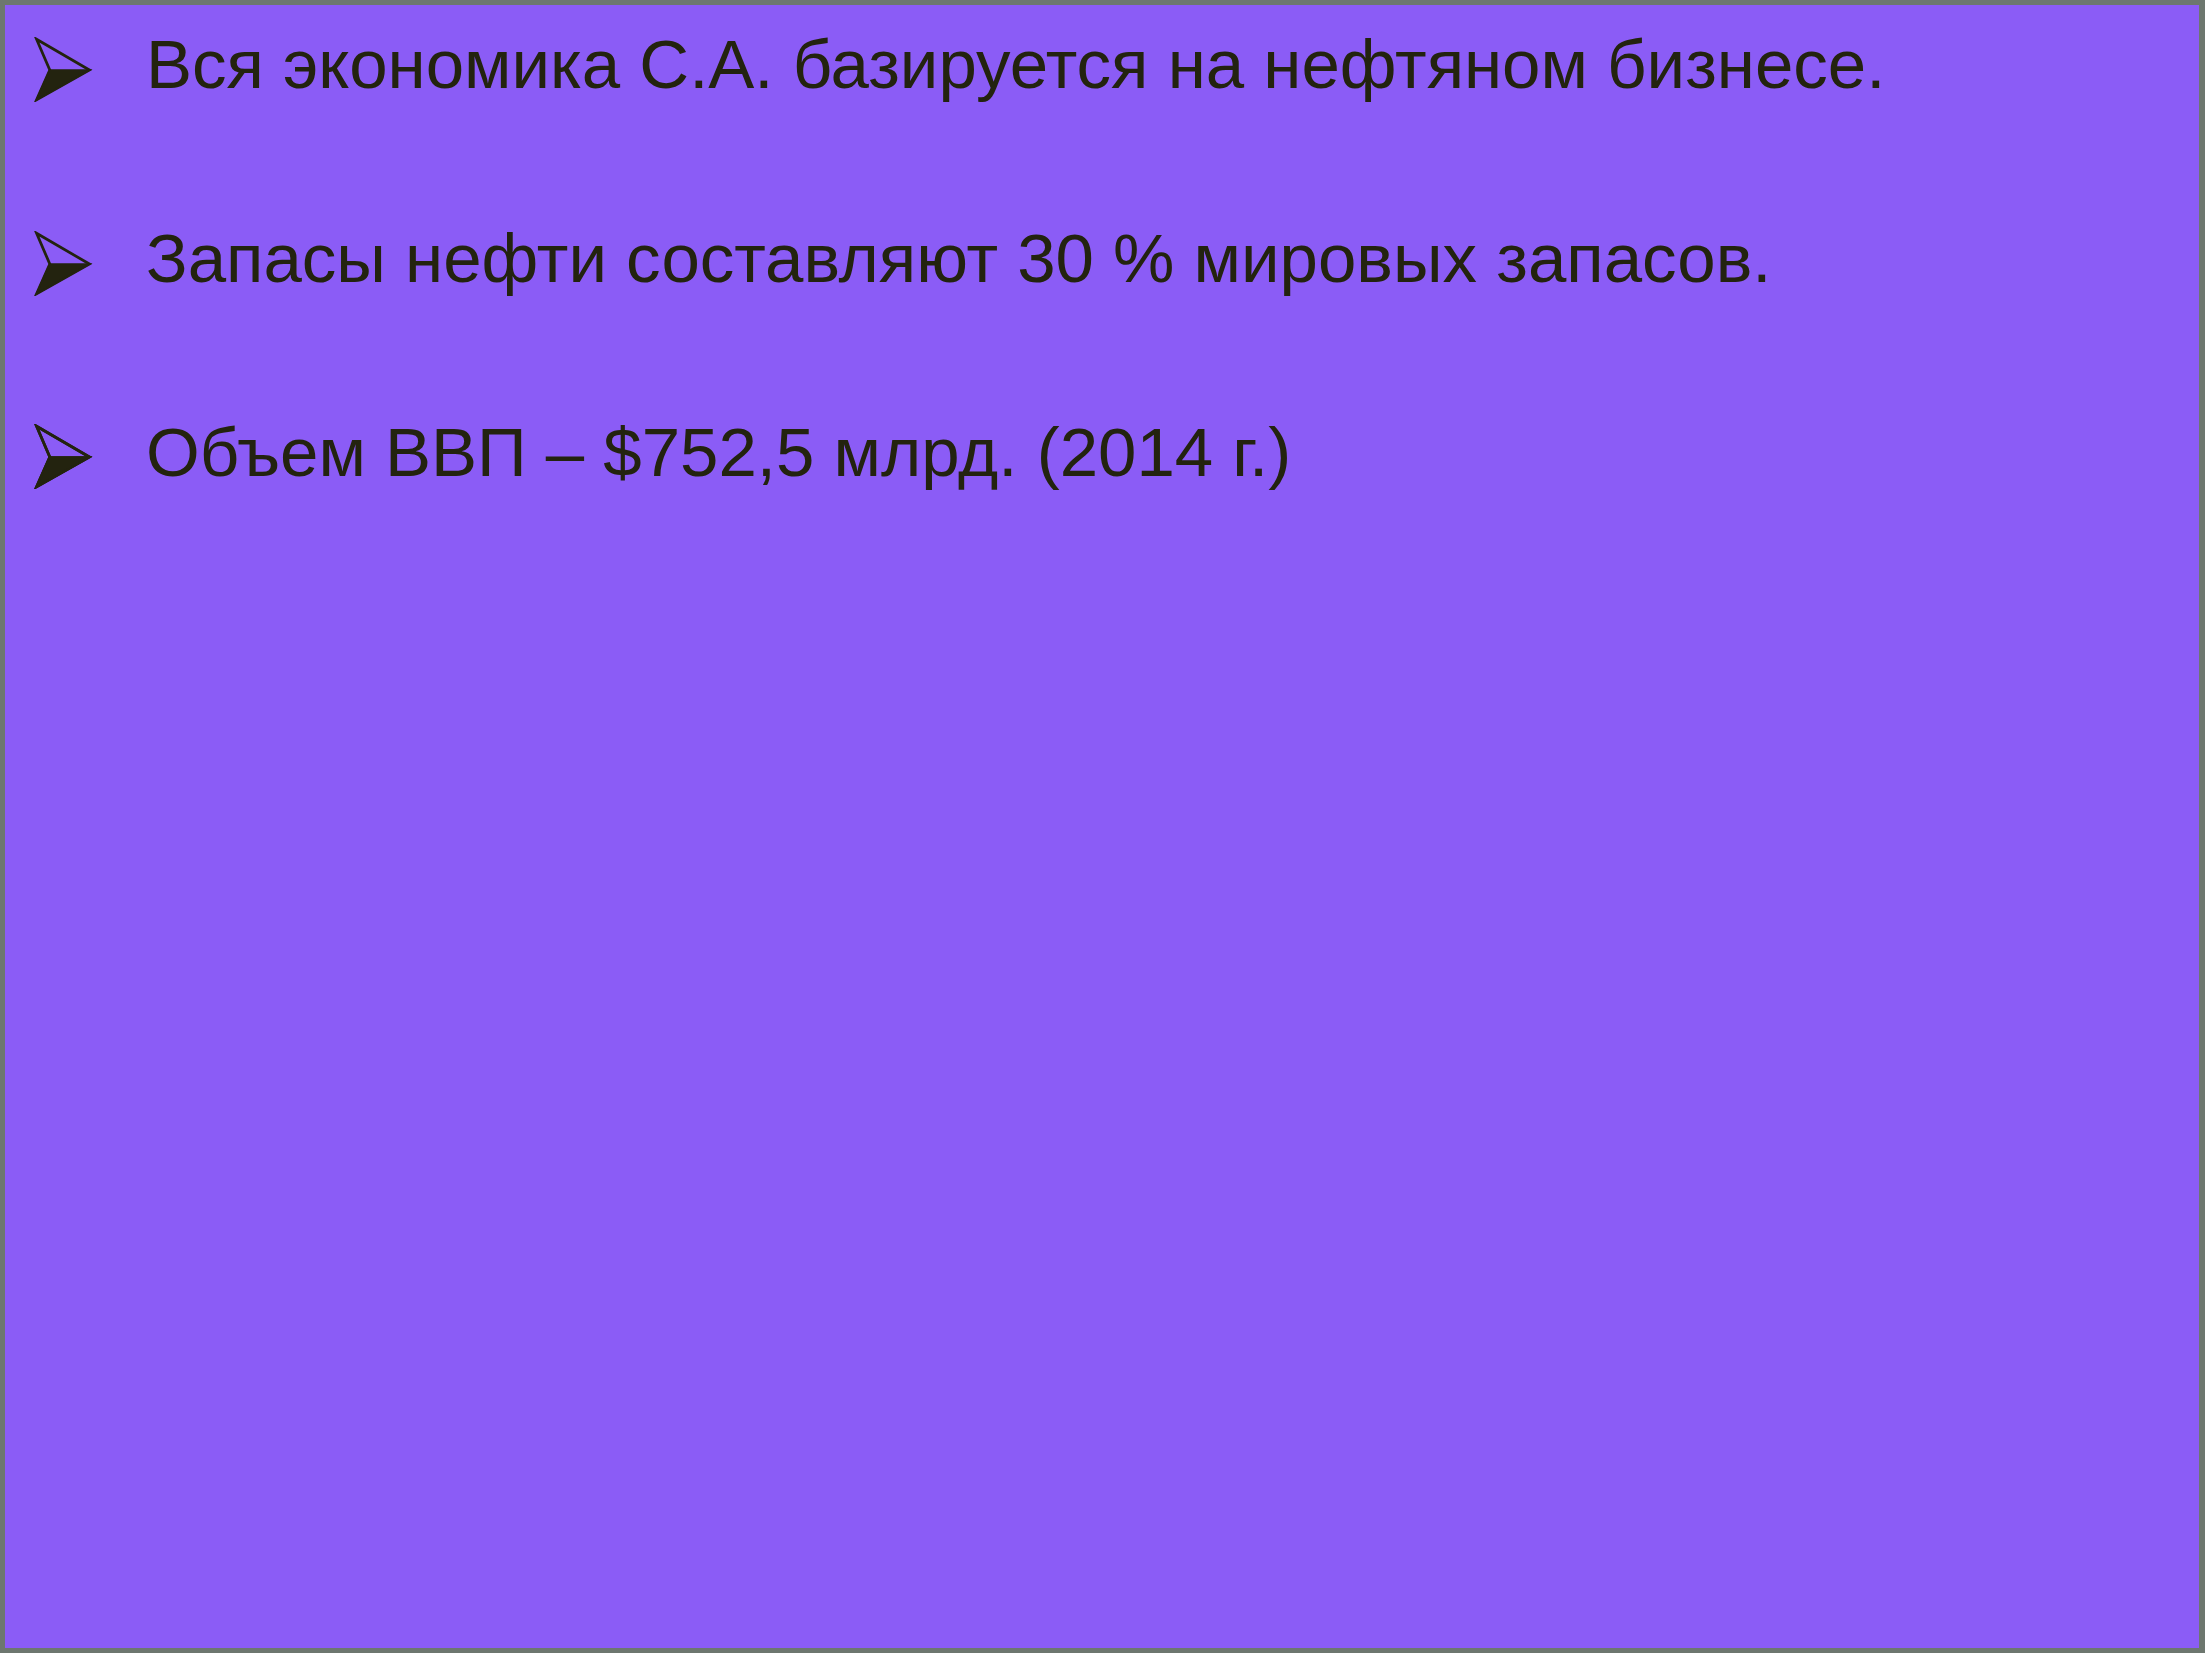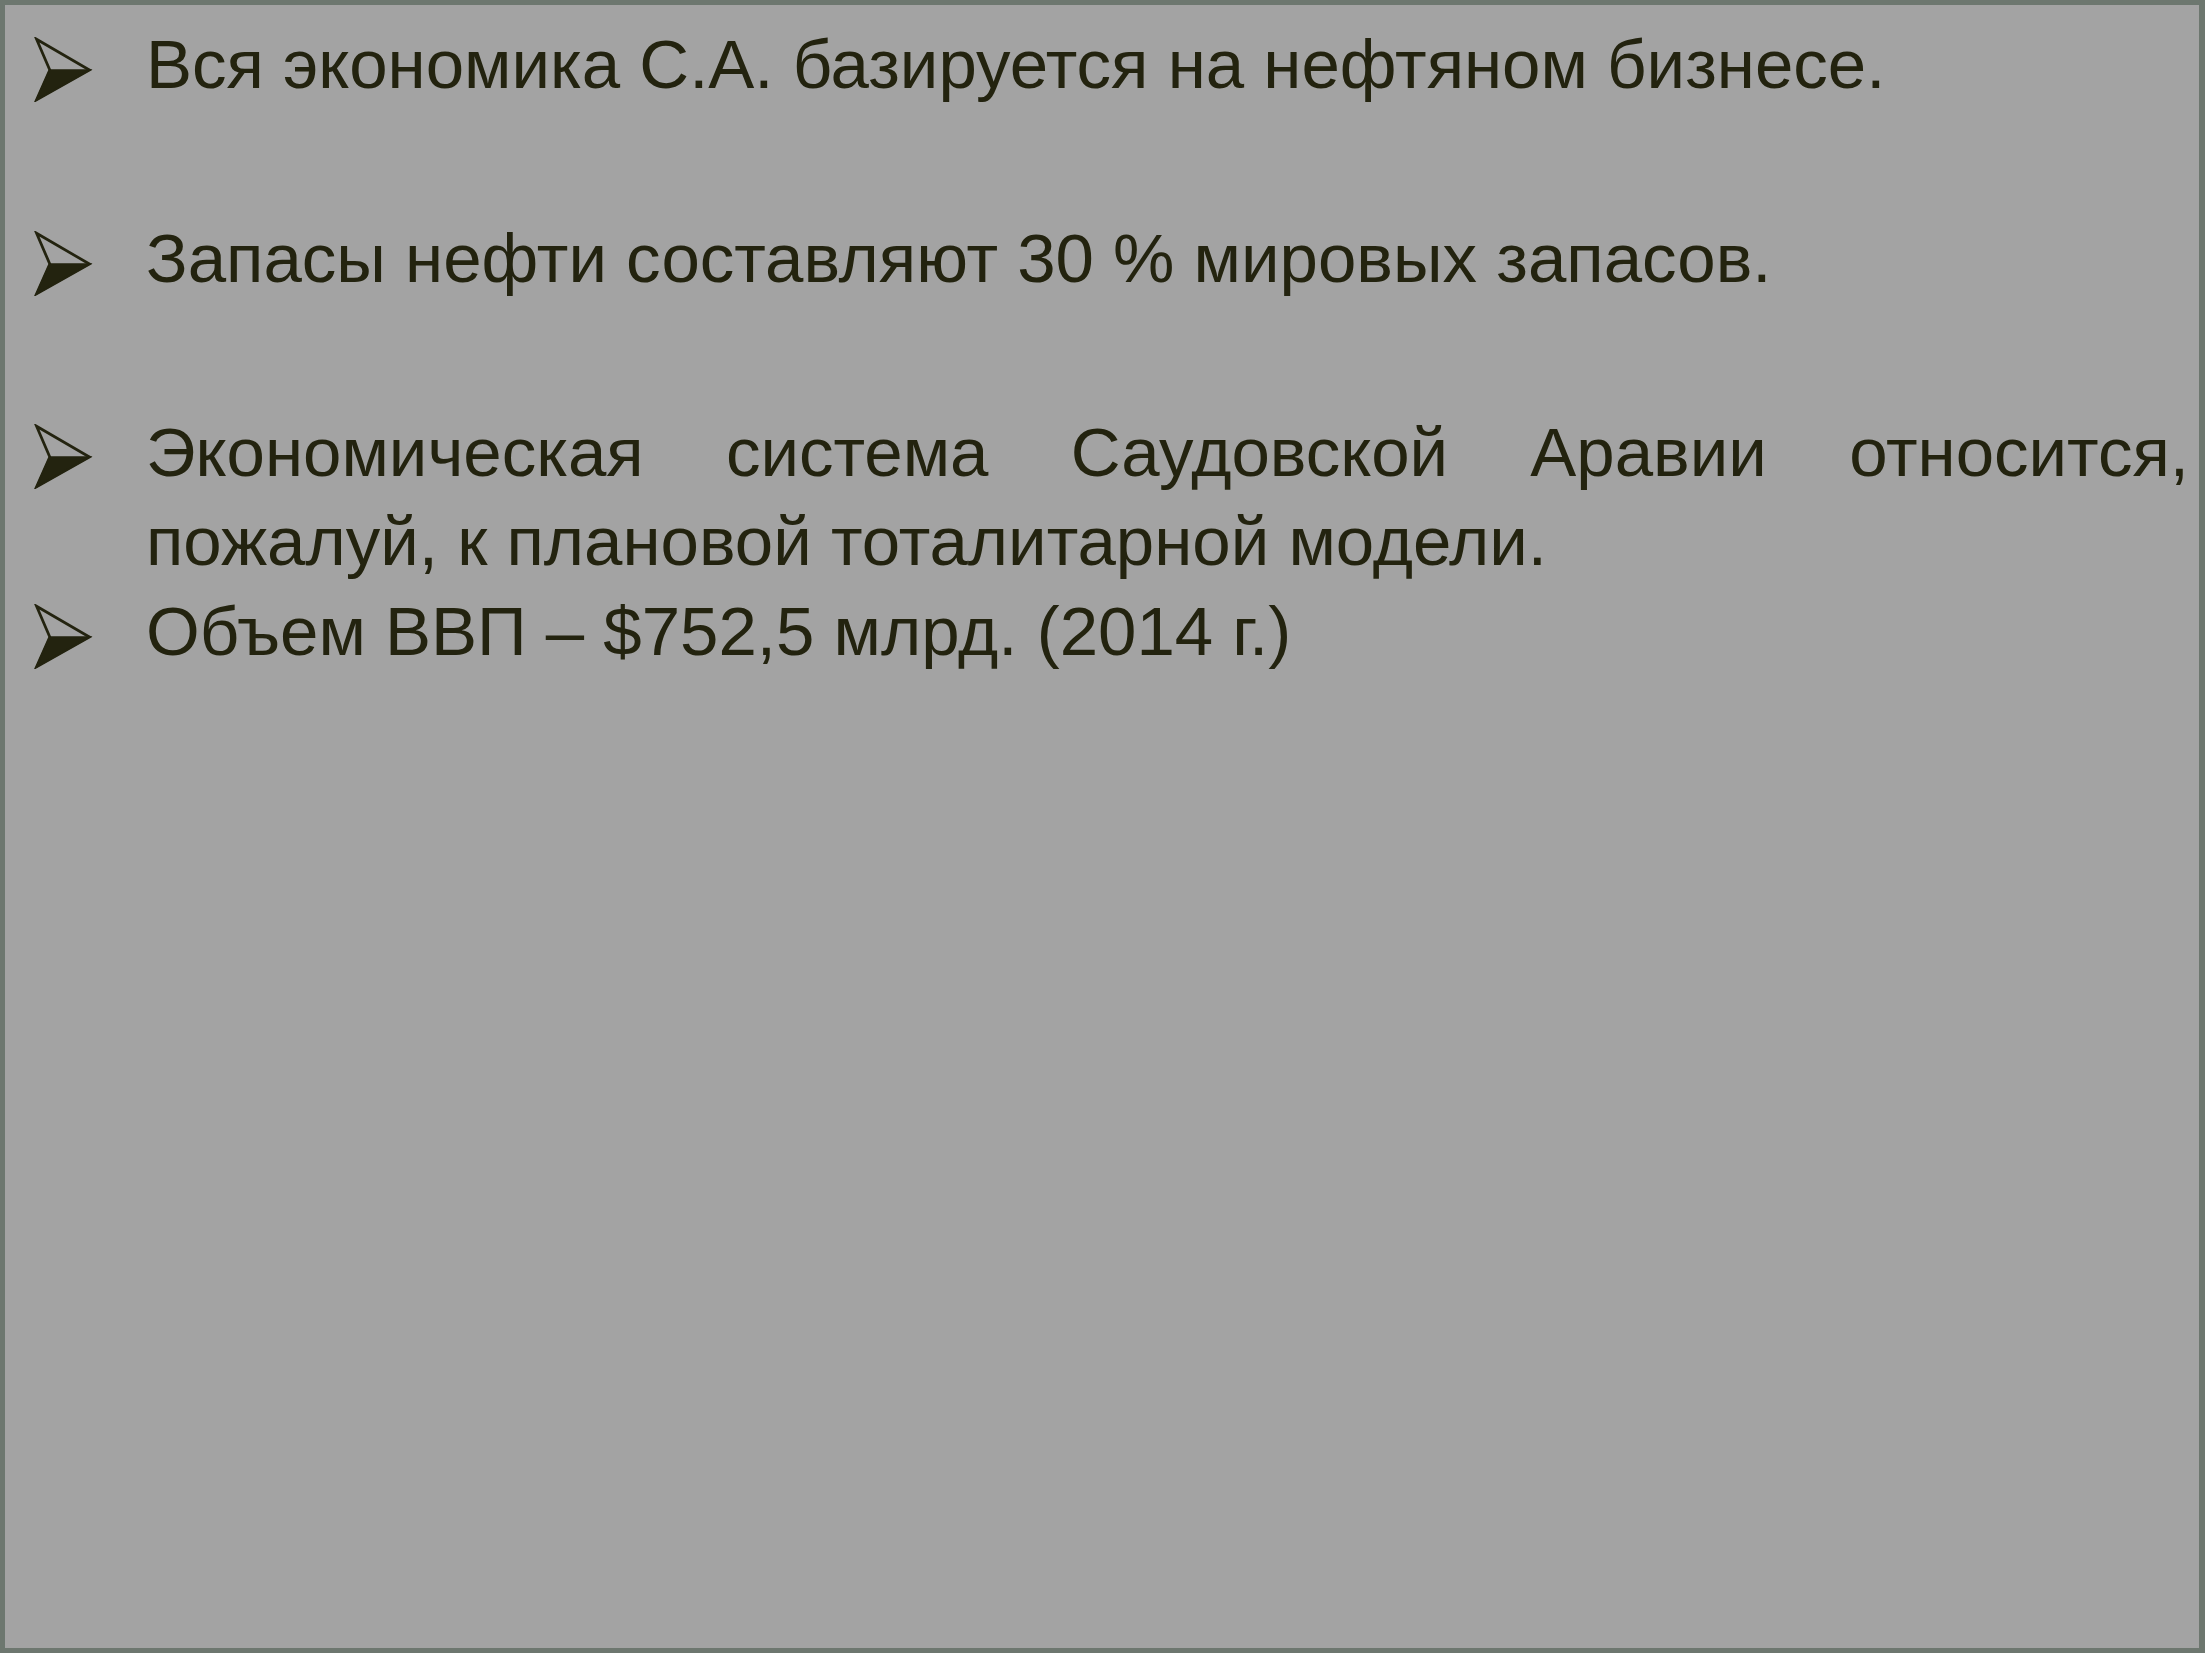--- a/index.html
+++ b/index.html
@@ -5,21 +5,21 @@
   html, body {
     margin: 0;
     padding: 0;
     background: #6d776f;
   }
   .slide {
     position: relative;
     width: 2205px;
     height: 1654px;
     box-sizing: border-box;
-    background: #a3a3a3;
+    background: #8b5cf6;
     border-top: 5.5px solid #6d776f;
     border-left: 5.5px solid #6d776f;
     border-right: 6px solid #6d776f;
     border-bottom: 6.6px solid #6d776f;
     overflow: hidden;
     font-family: "Liberation Sans", sans-serif;
   }
 
   .content {
     position: absolute;
@@ -100,21 +100,20 @@
         <span>Запасы нефти составляют 30 % мировых запасов.</span>
       </li>
 
       <li class="bullet-item b3">
         <span class="marker">
           <svg viewBox="0 0 108 118" xmlns="http://www.w3.org/2000/svg">
             <path d="M6 4 L102 60 L6 114 L30 60 Z" fill="none" stroke="#23230f" stroke-width="5" stroke-linejoin="miter"></path>
             <path d="M30 60 L102 60 L6 114 Z" fill="#23230f" stroke="#23230f" stroke-width="3"></path>
           </svg>
         </span>
-        <span>Экономическая система Саудовской Аравии относится, пожалуй, к плановой тоталитарной модели.</span>
       </li>
 
       <li class="bullet-item b4 nojustify">
         <span class="marker">
           <svg viewBox="0 0 108 118" xmlns="http://www.w3.org/2000/svg">
             <path d="M6 4 L102 60 L6 114 L30 60 Z" fill="none" stroke="#23230f" stroke-width="5" stroke-linejoin="miter"></path>
             <path d="M30 60 L102 60 L6 114 Z" fill="#23230f" stroke="#23230f" stroke-width="3"></path>
           </svg>
         </span>
         <span>Объем ВВП – $752,5 млрд. (2014 г.)</span>

